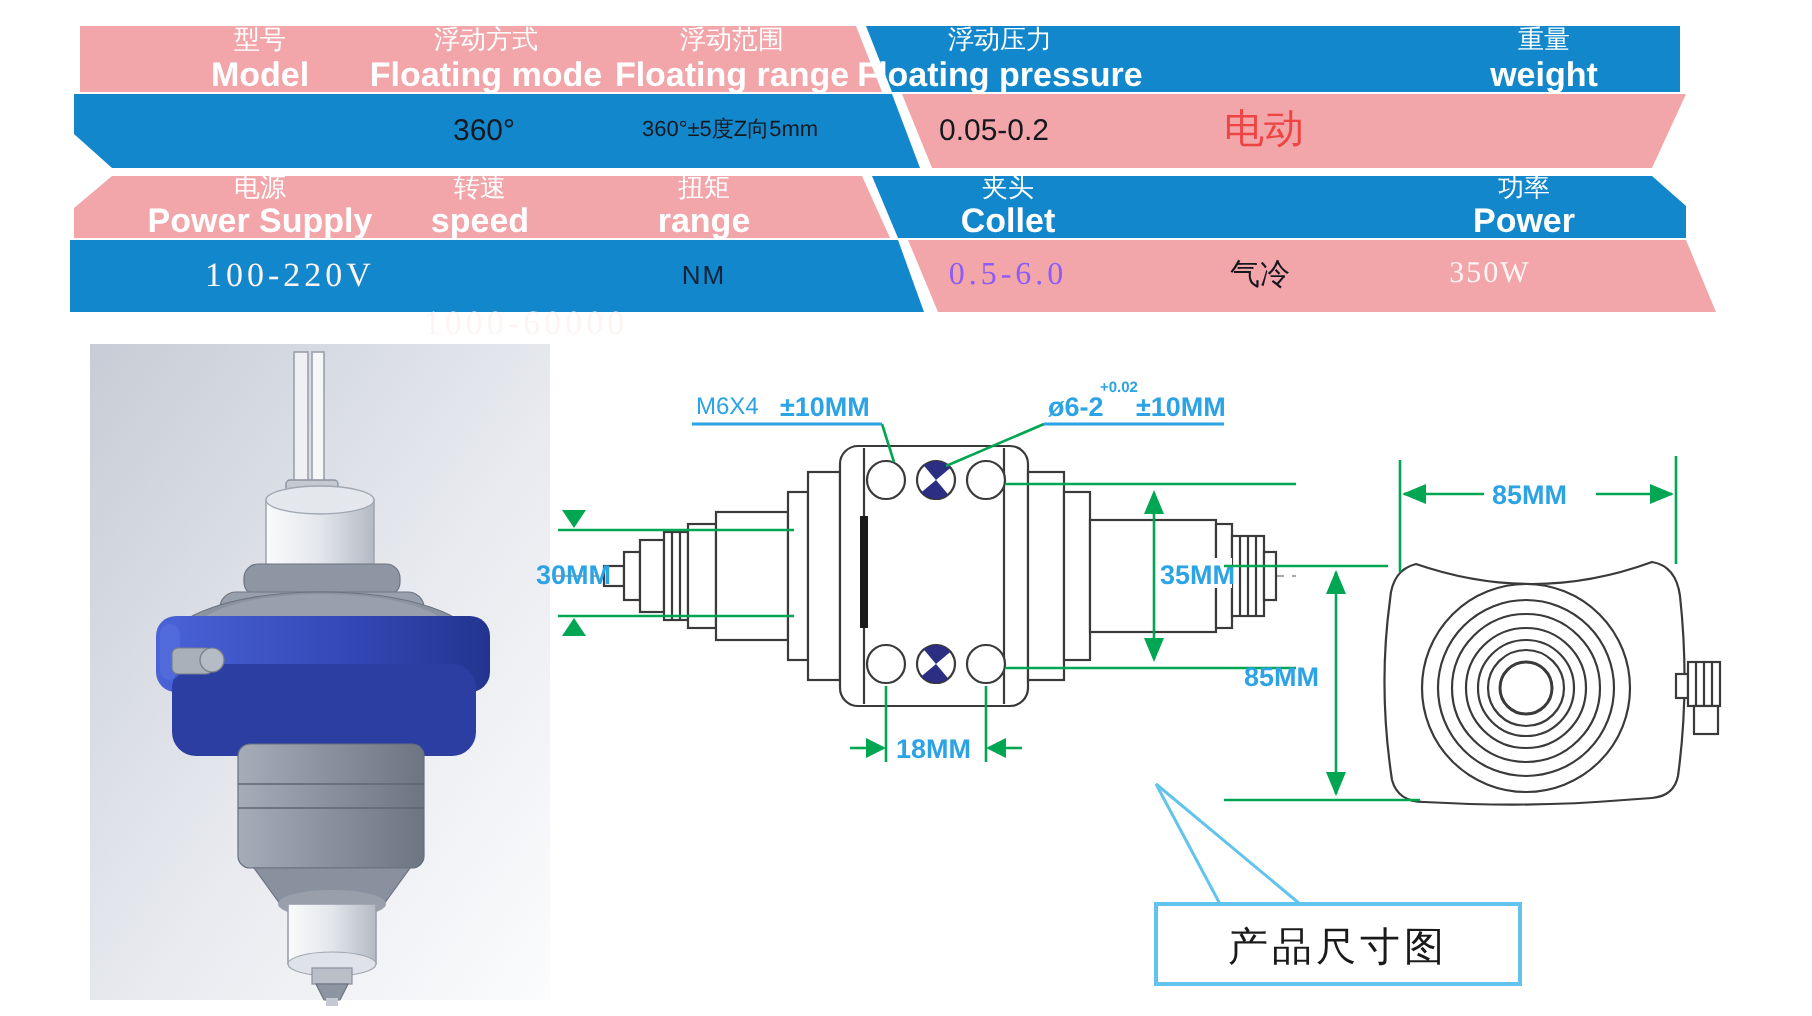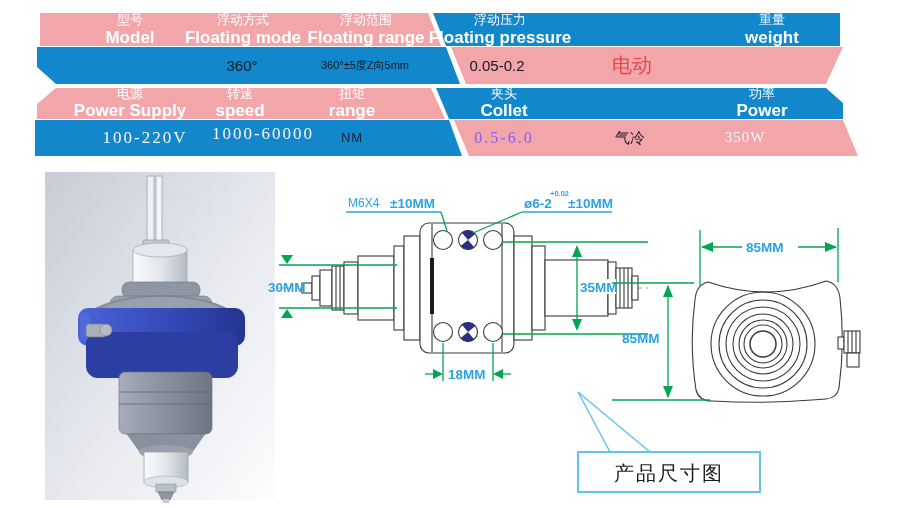--- a/index.html
+++ b/index.html
@@ -94,21 +94,21 @@
   <div class="cell" style="left:504px;top:88px;height:31px">
     <span class="hzh">夹头</span>
     <span class="hen">Collet</span>
   </div>
   <div class="cell" style="left:762px;top:88px;height:31px">
     <span class="hzh">功率</span>
     <span class="hen">Power</span>
   </div>
 
   <div class="cell serif-white" style="left:145px;top:120px;height:36px">100-220V</div>
-  <div class="cell serif-white" style="left:263px;top:108px;height:52px">1000-60000</div>
+  <div class="cell serif-white" style="left:263px;top:136px;height:52px">1000-60000</div>
   <div class="cell v-nm" style="left:352px;top:120px;height:36px">NM</div>
   <div class="cell serif-dark" style="left:504px;top:120px;height:36px">0.5-6.0</div>
   <div class="cell v-dark" style="left:630px;top:120px;height:36px">气冷</div>
   <div class="cell v-350" style="left:745px;top:120px;height:36px">350W</div>
 
   <svg class="drawings" viewBox="0 160 906 348">
     <defs>
       <linearGradient id="gBg" x1="0" y1="0" x2="1" y2="1">
         <stop offset="0" stop-color="#c7ccd6"></stop>
           <stop offset="0.55" stop-color="#e8eaef"></stop>

